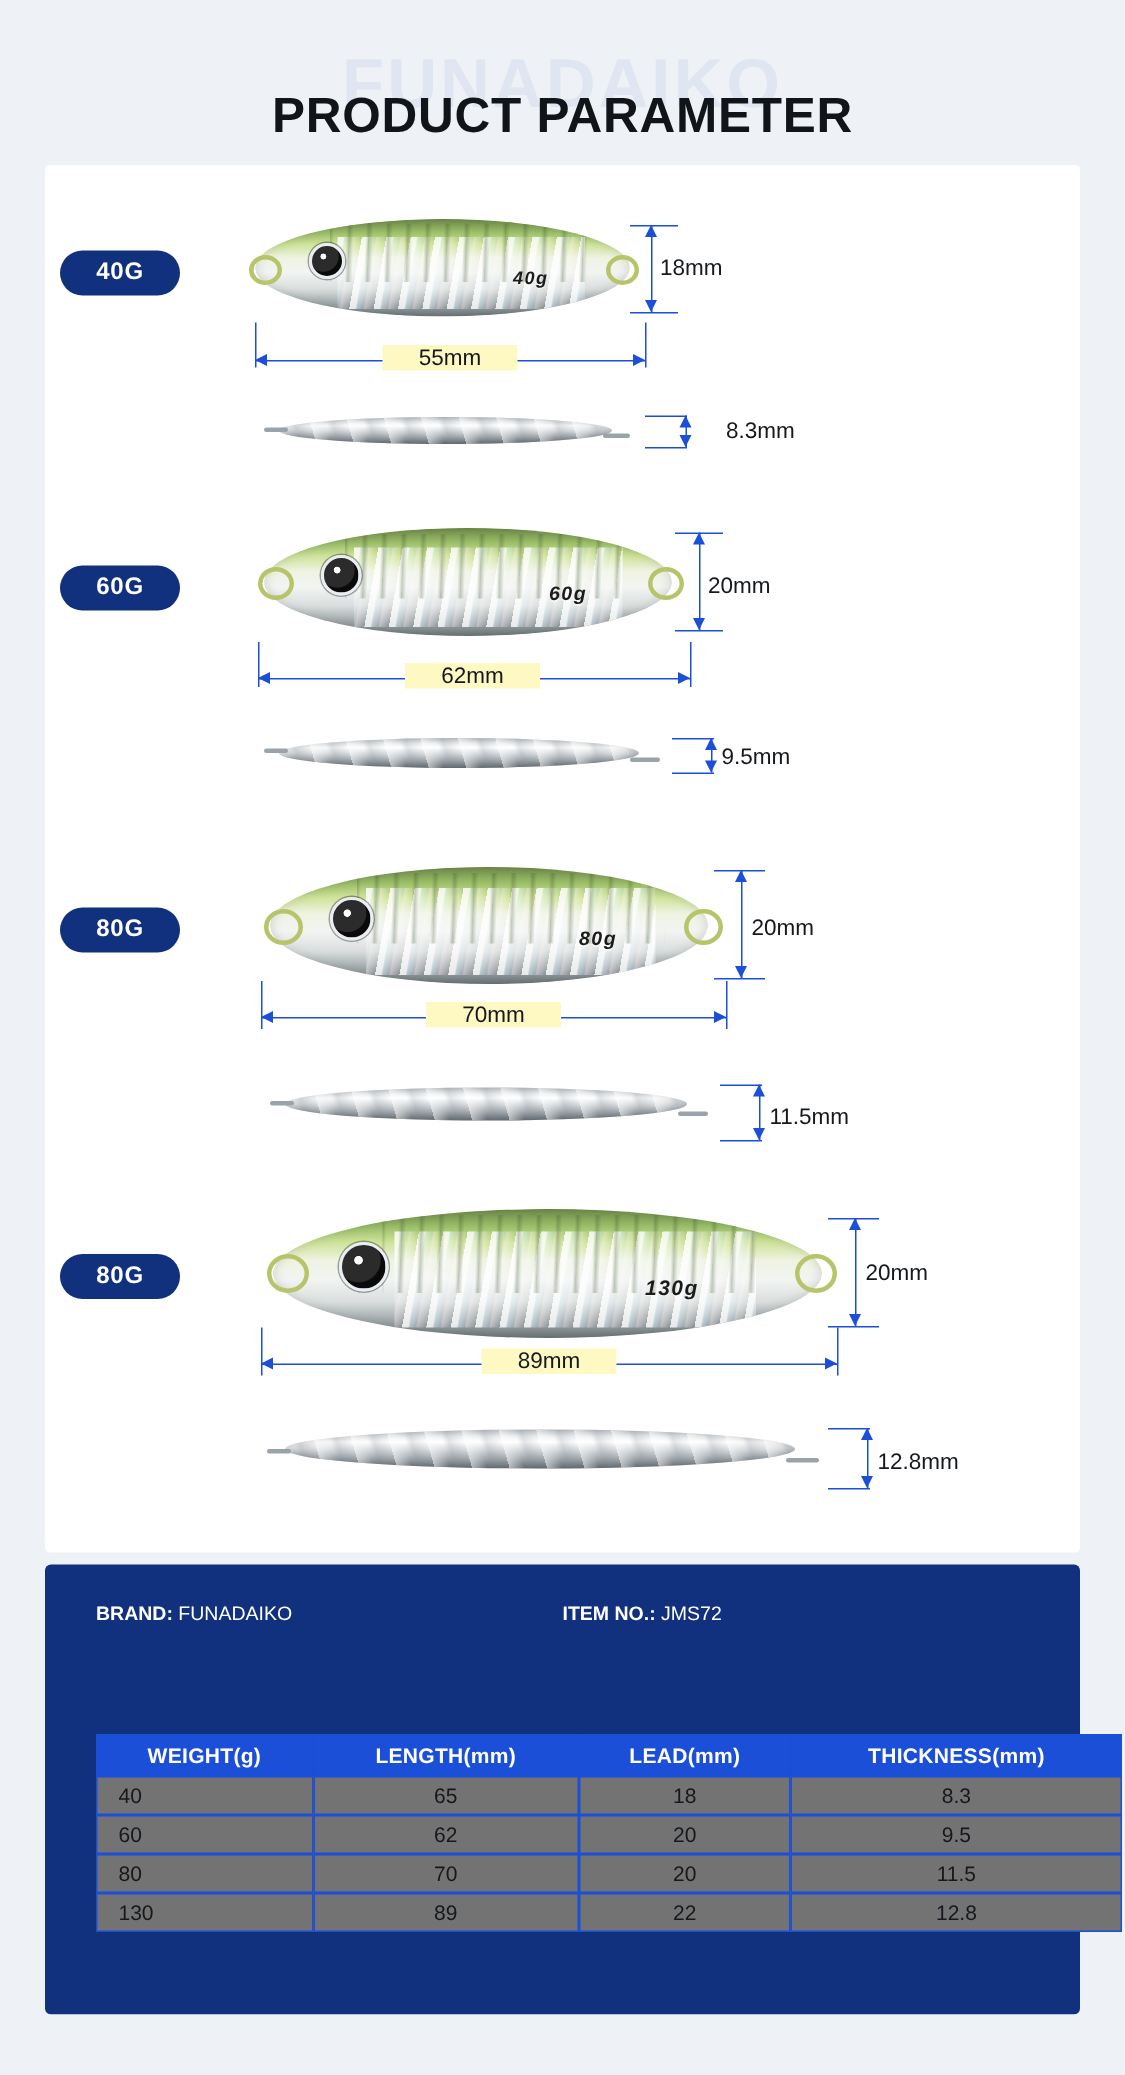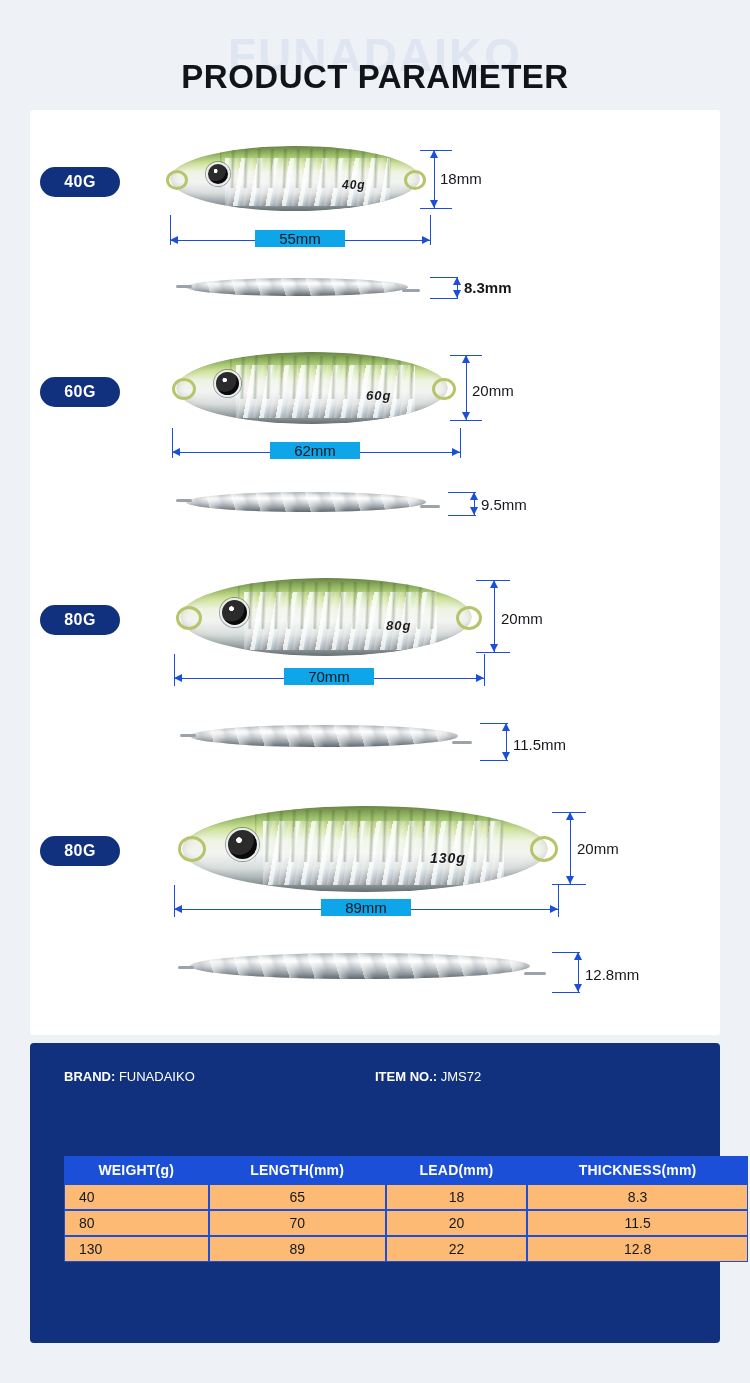--- a/index.html
+++ b/index.html
@@ -183,21 +183,21 @@
     background: #1b4fd8;
   }
   .dim-label {
     position: absolute;
     font-size: 15px;
     color: #15181c;
     white-space: nowrap;
   }
   .dim-label.center {
     text-align: center;
-    background: #0ea5e9;
+    background: #fef9c3;
     padding: 0 4px;
   }
   
   .info {
     position: absolute;
     left: 30px; top: 1043px;
     width: 690px; height: 300px;
     background: #11307e;
     border-radius: 4px;
     padding: 24px 34px 0 34px;
@@ -225,21 +225,21 @@
   table.spec th {
     background: #1b4fd8;
     color: #ffffff;
     font-size: 14px;
     font-weight: bold;
     height: 28px;
     border: 1px solid #1b4fd8;
     letter-spacing: .2px;
   }
   table.spec td {
-    background: #fdba74;
+    background: #737373;
     color: #15181c;
     font-size: 14px;
     height: 26px;
     text-align: center;
     border: 1px solid #1b4fd8;
   }
   table.spec td.first { text-align: left; padding-left: 14px; }
   .footer-strip {
     position: absolute;
     left: 0; bottom: 0;
@@ -280,21 +280,21 @@
   <div class="dim-label center" style="left:255px; top:230px; width:90px;">55mm</div>
 
   <div class="lure-flat" style="left:186px; top:278px; width:222px; height:18px;">
     <div class="flat-facets"></div>
   </div>
   <div class="flat-pin" style="left:176px; top:285px; width:16px;"></div>
   <div class="flat-pin" style="left:402px; top:289px; width:18px;"></div>
   <div class="tick" style="left:430px; top:277px; width:28px; height:1px;"></div>
   <div class="tick" style="left:430px; top:298px; width:28px; height:1px;"></div>
   <div class="dim-v" style="left:457px; top:277px; height:21px;"></div>
-  <div class="dim-label" style="left:464px; top:279px;font-weight:bold;">8.3mm</div>
+  <div class="dim-label" style="left:484px; top:279px;">8.3mm</div>
 
   <div class="badge" style="left:40px; top:377px;">60G</div>
 
   <div class="lure-side" style="left:176px; top:352px; width:272px; height:72px;">
     <div class="lure-body"></div>
     <div class="holo"></div>
     <div class="stripes"></div>
     <div class="eye" style="left:38px; top:18px; width:27px; height:27px;"></div>
     <span class="wlabel" style="left:190px; top:36px; font-size:13px;">60g</span>
   </div>
@@ -407,20 +407,26 @@
         </tr>
       </thead>
       <tbody>
         <tr>
           <td class="first">40</td>
           <td>65</td>
           <td>18</td>
           <td>8.3</td>
         </tr>
         <tr>
+          <td class="first">60</td>
+          <td>62</td>
+          <td>20</td>
+          <td>9.5</td>
+        </tr>
+        <tr>
           <td class="first">80</td>
           <td>70</td>
           <td>20</td>
           <td>11.5</td>
         </tr>
         <tr>
           <td class="first">130</td>
           <td>89</td>
           <td>22</td>
           <td>12.8</td>

